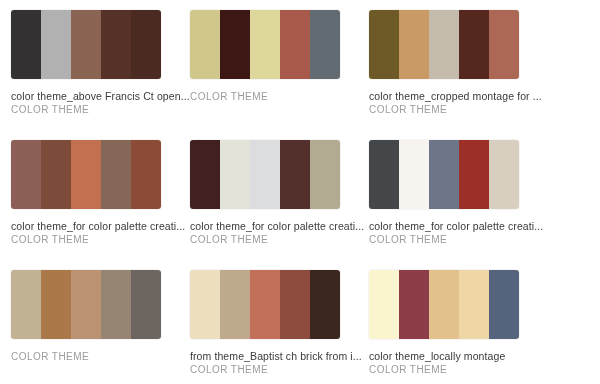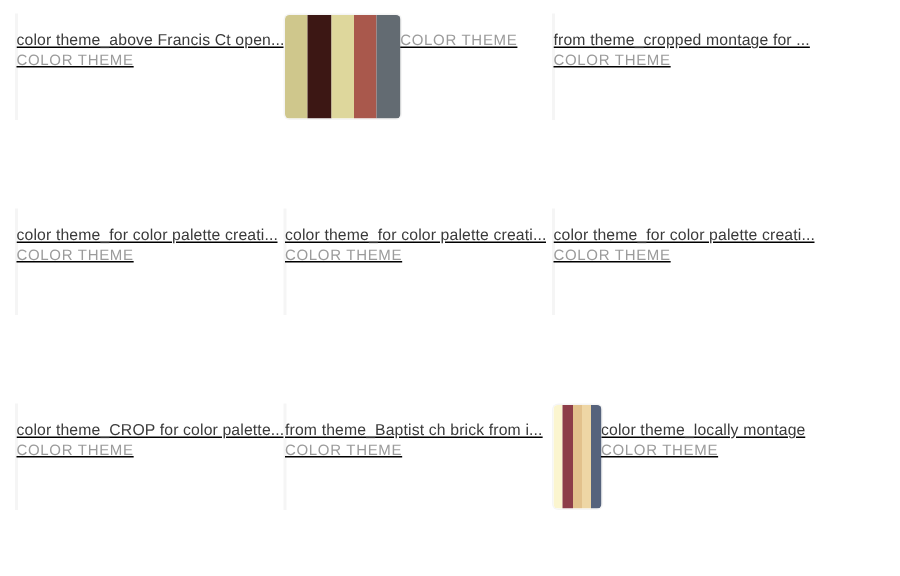--- a/index.html
+++ b/index.html
@@ -16,22 +16,22 @@
   #gallery-grid {
     display: grid;
     grid-template-columns: repeat(3, 179px);
     grid-template-rows: repeat(3, 130px);
     padding: 10px 0 0 11px;
     box-sizing: border-box;
   }
   .asset-card {
     width: 168px;
     display: flex;
+    flex-direction: column;
     background: transparent;
-    text-decoration: underline;
   }
   .swatch-strip {
     width: 150px;
     height: 69px;
     display: flex;
     border-radius: 3px;
     overflow: hidden;
     box-shadow: 0 0 0 1px rgba(0,0,0,0.04);
   }
   .swatch {
@@ -90,21 +90,21 @@
     </div>
     <div class="asset-card">
       <div class="swatch-strip">
         <div class="swatch" style="background: rgb(110, 90, 38);"></div>
         <div class="swatch" style="background: rgb(201, 154, 99);"></div>
         <div class="swatch" style="background: rgb(196, 187, 172);"></div>
         <div class="swatch" style="background: rgb(85, 40, 31);"></div>
         <div class="swatch" style="background: rgb(173, 103, 85);"></div>
       </div>
       <div class="card-meta">
-        <div class="card-title">from theme_cropped montage for ...</div>
+        <div class="card-title">color theme_cropped montage for ...</div>
         <div class="card-subtitle">COLOR THEME</div>
       </div>
     </div>
     <div class="asset-card">
       <div class="swatch-strip">
         <div class="swatch" style="background: rgb(142, 95, 86);"></div>
         <div class="swatch" style="background: rgb(125, 75, 58);"></div>
         <div class="swatch" style="background: rgb(194, 112, 79);"></div>
         <div class="swatch" style="background: rgb(132, 103, 86);"></div>
         <div class="swatch" style="background: rgb(139, 75, 55);"></div>
@@ -142,21 +142,20 @@
     </div>
     <div class="asset-card">
       <div class="swatch-strip">
         <div class="swatch" style="background: rgb(194, 178, 148);"></div>
         <div class="swatch" style="background: rgb(171, 120, 73);"></div>
         <div class="swatch" style="background: rgb(187, 147, 114);"></div>
         <div class="swatch" style="background: rgb(150, 133, 115);"></div>
         <div class="swatch" style="background: rgb(109, 101, 96);"></div>
       </div>
       <div class="card-meta">
-        <div class="card-title">color theme_CROP for color palette...</div>
         <div class="card-subtitle">COLOR THEME</div>
       </div>
     </div>
     <div class="asset-card">
       <div class="swatch-strip">
         <div class="swatch" style="background: rgb(236, 223, 189);"></div>
         <div class="swatch" style="background: rgb(191, 169, 141);"></div>
         <div class="swatch" style="background: rgb(194, 112, 90);"></div>
         <div class="swatch" style="background: rgb(141, 76, 62);"></div>
         <div class="swatch" style="background: rgb(59, 38, 32);"></div>

